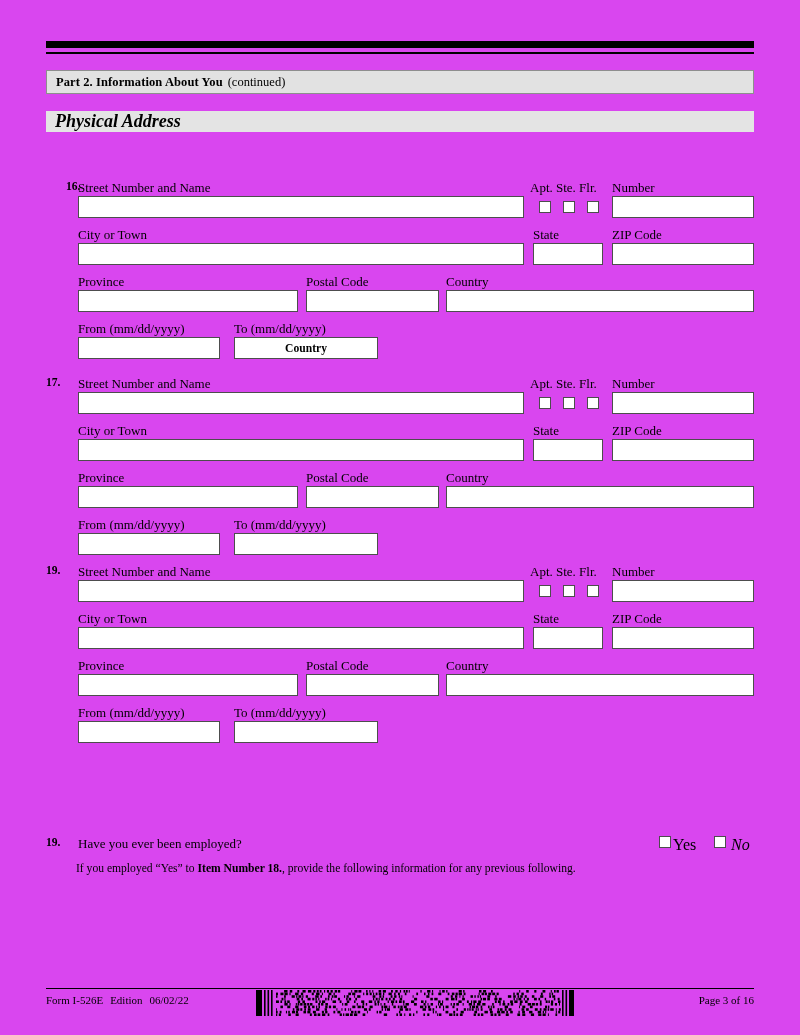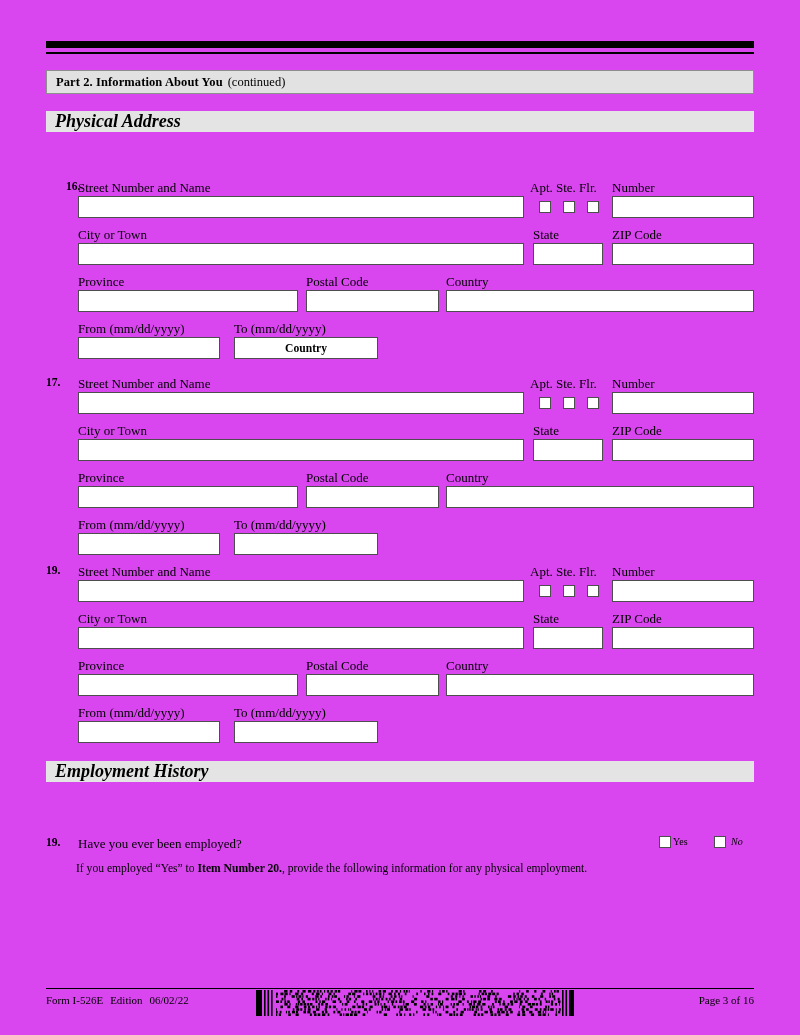--- a/index.html
+++ b/index.html
@@ -127,21 +127,21 @@
     display: flex;
     align-items: center;
     justify-content: center;
     font-size: 11.6px;
     font-weight: bold;
   }
 
   
   .yn-label {
     position: absolute;
-    font-size: 10px;
+    font-size: 16px;
     text-align: center;
   }
 
   
   .foot-rule {
     position: absolute;
     left: 46px; top: 988px;
     width: 708px; height: 1px;
     background: #000000;
   }
@@ -267,35 +267,32 @@
   <div class="fl" style="left:446px; top:658px;">Country</div>
   <div class="box" style="left:78px; top:674px; width:220px;"></div>
   <div class="box" style="left:306px; top:674px; width:133px;"></div>
   <div class="box" style="left:446px; top:674px; width:308px;"></div>
 
   <div class="fl" style="left:78px; top:705px;">From (mm/dd/yyyy)</div>
   <div class="fl" style="left:234px; top:705px;">To (mm/dd/yyyy)</div>
   <div class="box" style="left:78px; top:721px; width:142px;"></div>
   <div class="box" style="left:234px; top:721px; width:144px;"></div>
 
-  <div class="section-bar" id="section-employment">
-    <span>Employment History</span>
-  </div>
 
 
   <div class="item-num" style="left:46px; top:836px;">19.</div>
   <div class="fl" style="left:78px; top:836px;">Have you ever been employed?</div>
 
   <div class="cbox" style="left:659px; top:836px;"></div>
   <div class="yn-label" style="left:673px; top:836px;">Yes</div>
   <div class="cbox" style="left:714px; top:836px;"></div>
   <div class="yn-label" style="left:731px; top:836px;font-style:italic;">No</div>
 
   <div class="para" id="note-19">
-    <span>If you employed “Yes” to </span><b>Item Number 20.</b><span>, provide the following information for any physical employment.</span>
+    <span>If you employed “Yes” to </span><b>Item Number 18.</b><span>, provide the following information for any previous following.</span>
   </div>
 
   <div class="foot-rule"></div>
   <div class="foot-left">
     <span>Form I-526E</span><span class="sp"></span><span>Edition</span><span class="sp"></span><span>06/02/22</span>
   </div>
 
   <svg class="barcode" viewBox="0 0 320 26" preserveAspectRatio="none">
     <g id="bc-g" fill="#000000">
         <rect x="0" y="0" width="6" height="26"></rect>

